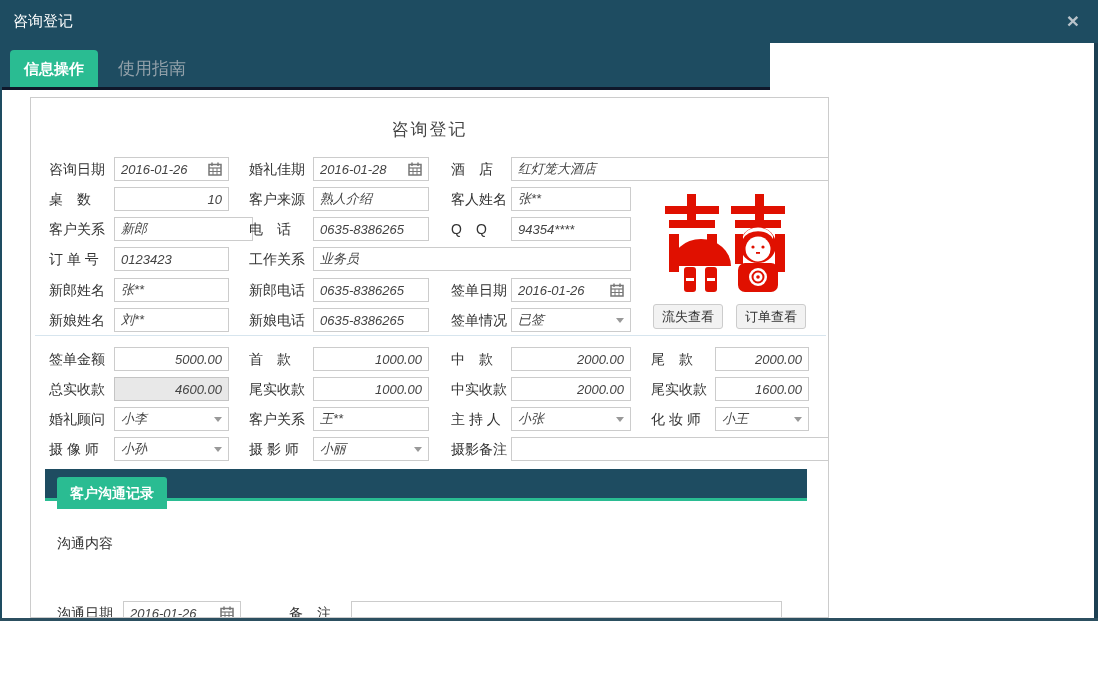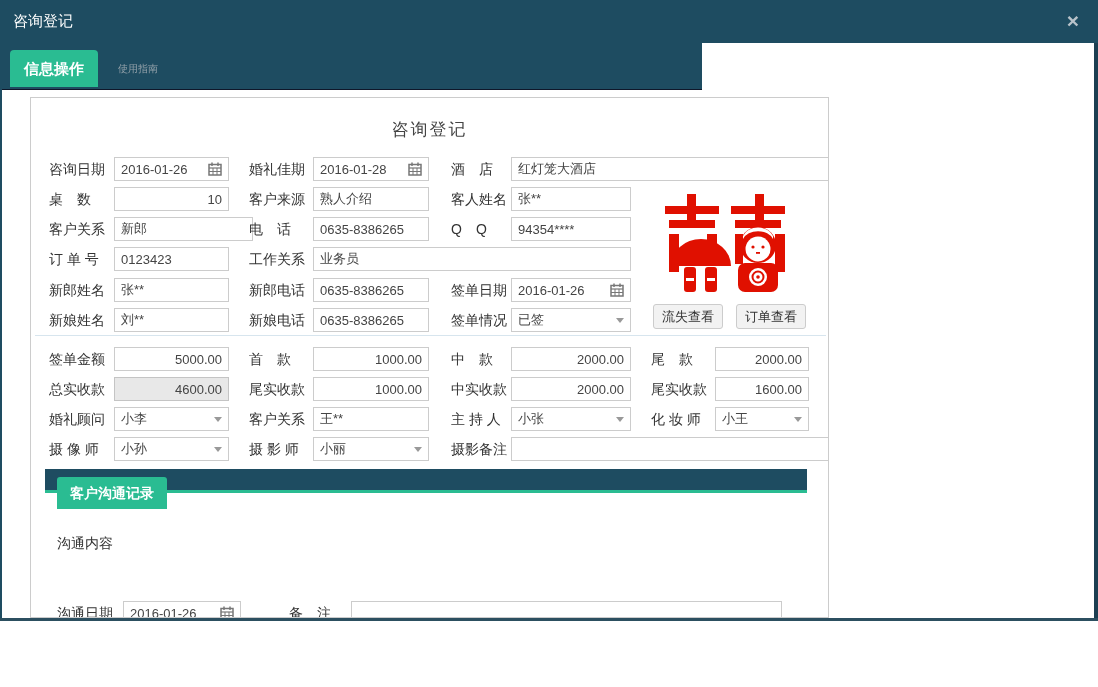--- a/index.html
+++ b/index.html
@@ -7,54 +7,54 @@
     font-family:"Liberation Sans","DejaVu Sans",sans-serif; }
   .modal { position:absolute; left:0; top:0; width:1098px; height:621px; background:#fff; }
 
   
   .titlebar { position:absolute; left:0; top:0; width:1098px; height:43px; background:#1e4c61; }
   .titlebar .title { position:absolute; left:13px; top:12px; color:#fff; font-size:15px; }
   .close-btn { position:absolute; right:13px; top:9px; width:24px; height:24px;
     color:#b9c3ca; font-size:21px; font-weight:bold; text-align:center; line-height:24px; cursor:pointer; }
 
   
-  .tabstrip { position:absolute; left:0; top:43px; width:702px; height:47px;
-    background:#1e4c61; border-bottom:1px solid #0f172a; }
+  .tabstrip { position:absolute; left:0; top:43px; width:770px; height:47px;
+    background:#1e4c61; border-bottom:3px solid #0f172a; }
   .tab-active { position:absolute; left:10px; top:7px; height:37px; background:#2abc92;
     border-radius:4px 4px 0 0; color:#fff; font-size:15px; font-weight:bold;
     padding:0 14px; line-height:37px; cursor:pointer; }
   .tab-inactive { position:absolute; left:104px; top:7px; height:37px; color:#93a1aa;
-    font-size:10px; padding:0 14px; line-height:37px; cursor:pointer; }
+    font-size:17px; padding:0 14px; line-height:37px; cursor:pointer; }
 
   
   .edge-left  { position:absolute; left:0; top:43px; width:2px; height:578px; background:#1e4c61; }
   .edge-right { position:absolute; left:1094px; top:43px; width:4px; height:578px; background:#1c3f52; }
   .edge-bottom{ position:absolute; left:0; top:618px; width:1098px; height:3px; background:#2c4f60; }
   .rightpanel { position:absolute; left:858px; top:43px; width:236px; height:575px; background:#fff; }
 
   
   .panel { position:absolute; left:30px; top:97px; width:799px; height:521px;
     background:#fff; border:1px solid #cccccc; overflow:hidden; }
   .form-title { position:absolute; left:0; top:20px; width:100%; text-align:center;
     font-size:17px; color:#444; letter-spacing:2px; }
 
   .fld-label { position:absolute; font-size:14px; color:#333; line-height:16px; white-space:pre; }
   .ibox { position:absolute; height:24px; border:1px solid #ccc; background:#fff;
     display:flex; align-items:center; padding:0 6px; font-size:13px; color:#444; cursor:text; }
-  .ibox-text { flex:1; white-space:pre; overflow:hidden; }
+  .ibox-text { flex:1; white-space:pre; overflow:hidden;font-style:italic; }
   .ibox.num .ibox-text { text-align:right; }
   .ibox.dis { background:#e8e8e8; border-color:#c4c4c4; }
   .arr { width:0; height:0; border-left:4px solid transparent; border-right:4px solid transparent;
     border-top:5px solid #999; margin-left:4px; }
   .cal { width:14px; height:14px; margin-left:4px; flex:none; cursor:pointer; }
 
   .divider { position:absolute; left:4px; top:237px; width:791px; height:1px; background:#d7e5ee; }
 
   
-  .sec-bar { position:absolute; left:14px; top:371px; width:762px; height:24px;
+  .sec-bar { position:absolute; left:14px; top:371px; width:762px; height:32px;
     background:#1e4c61; border-bottom:3px solid #2abc92; }
   .sec-tab { position:absolute; left:12px; top:8px; height:32px; background:#2abc92;
     border-radius:3px 3px 0 0; color:#fff; font-size:14px; font-weight:bold;
     padding:0 13px; line-height:32px; cursor:pointer; }
   .comm-textarea { position:absolute; left:92px; top:425px; width:659px; height:78px;
     border:1px solid #ccc; background:#fff; font-size:13px; color:#333;
     padding:5px 8px; line-height:18px; cursor:text; }
 
   
   .gbtn { position:absolute; height:25px; background:#f2f2f2; border:1px solid #ccc;

